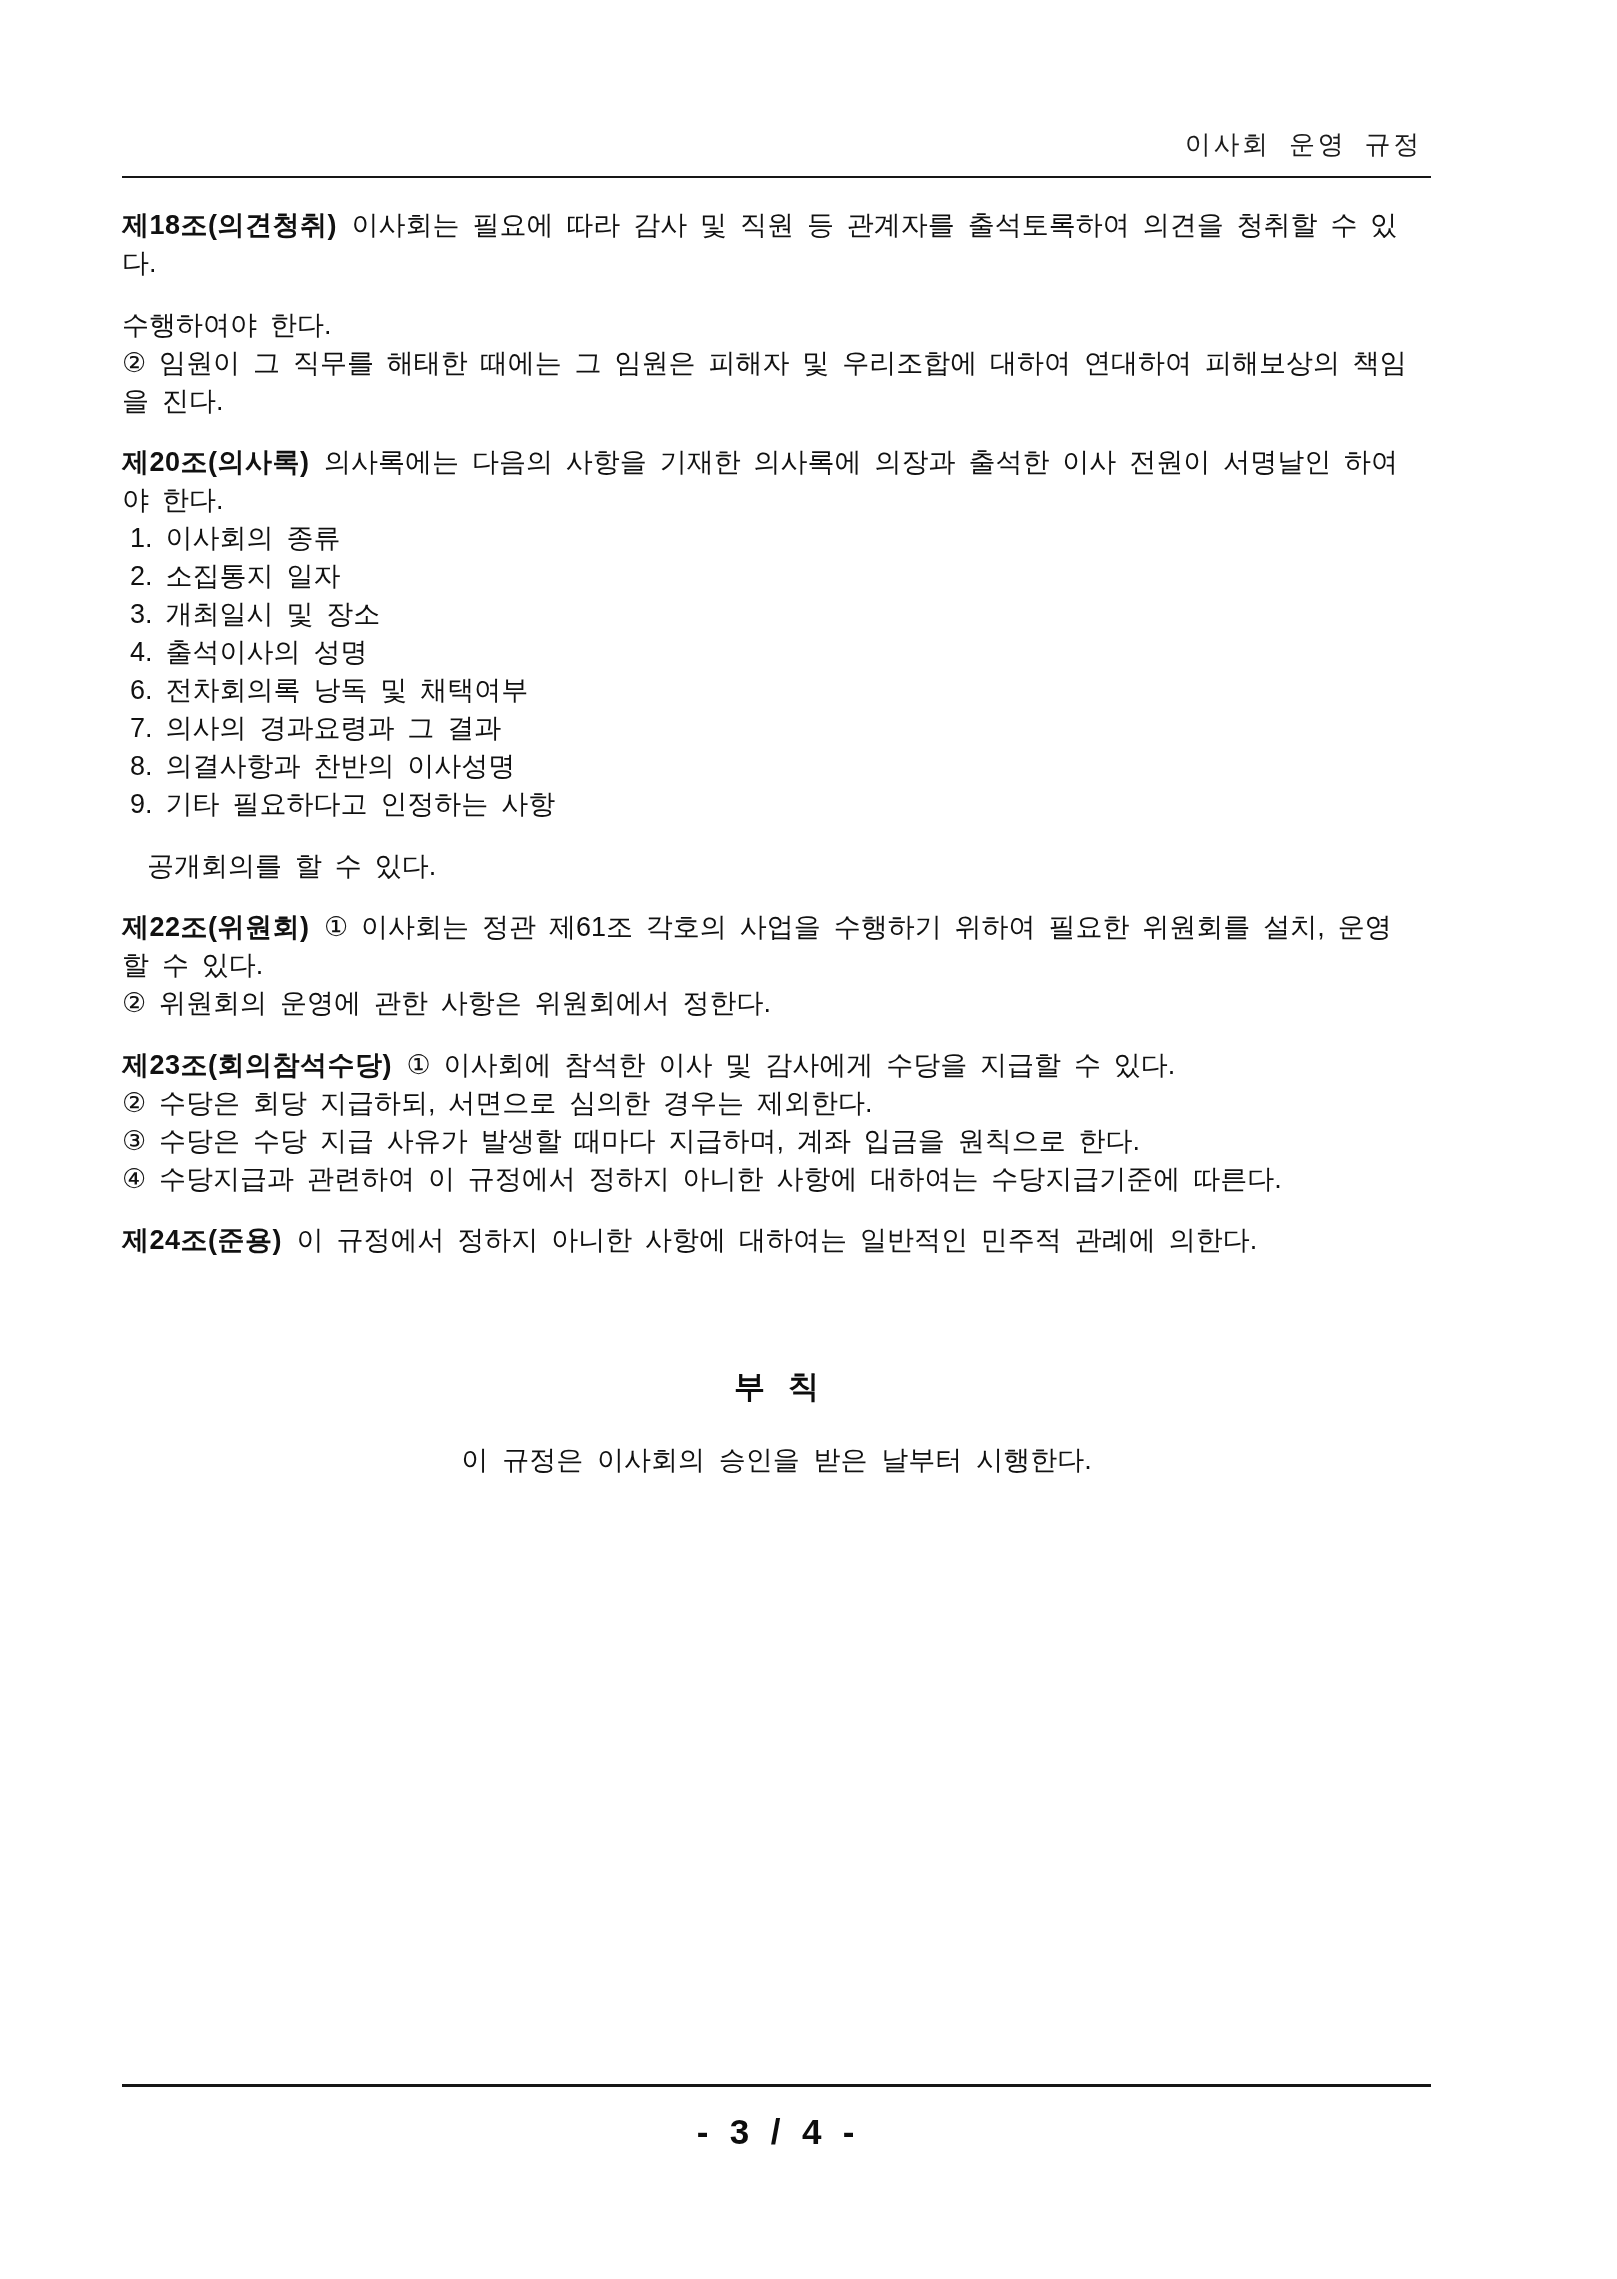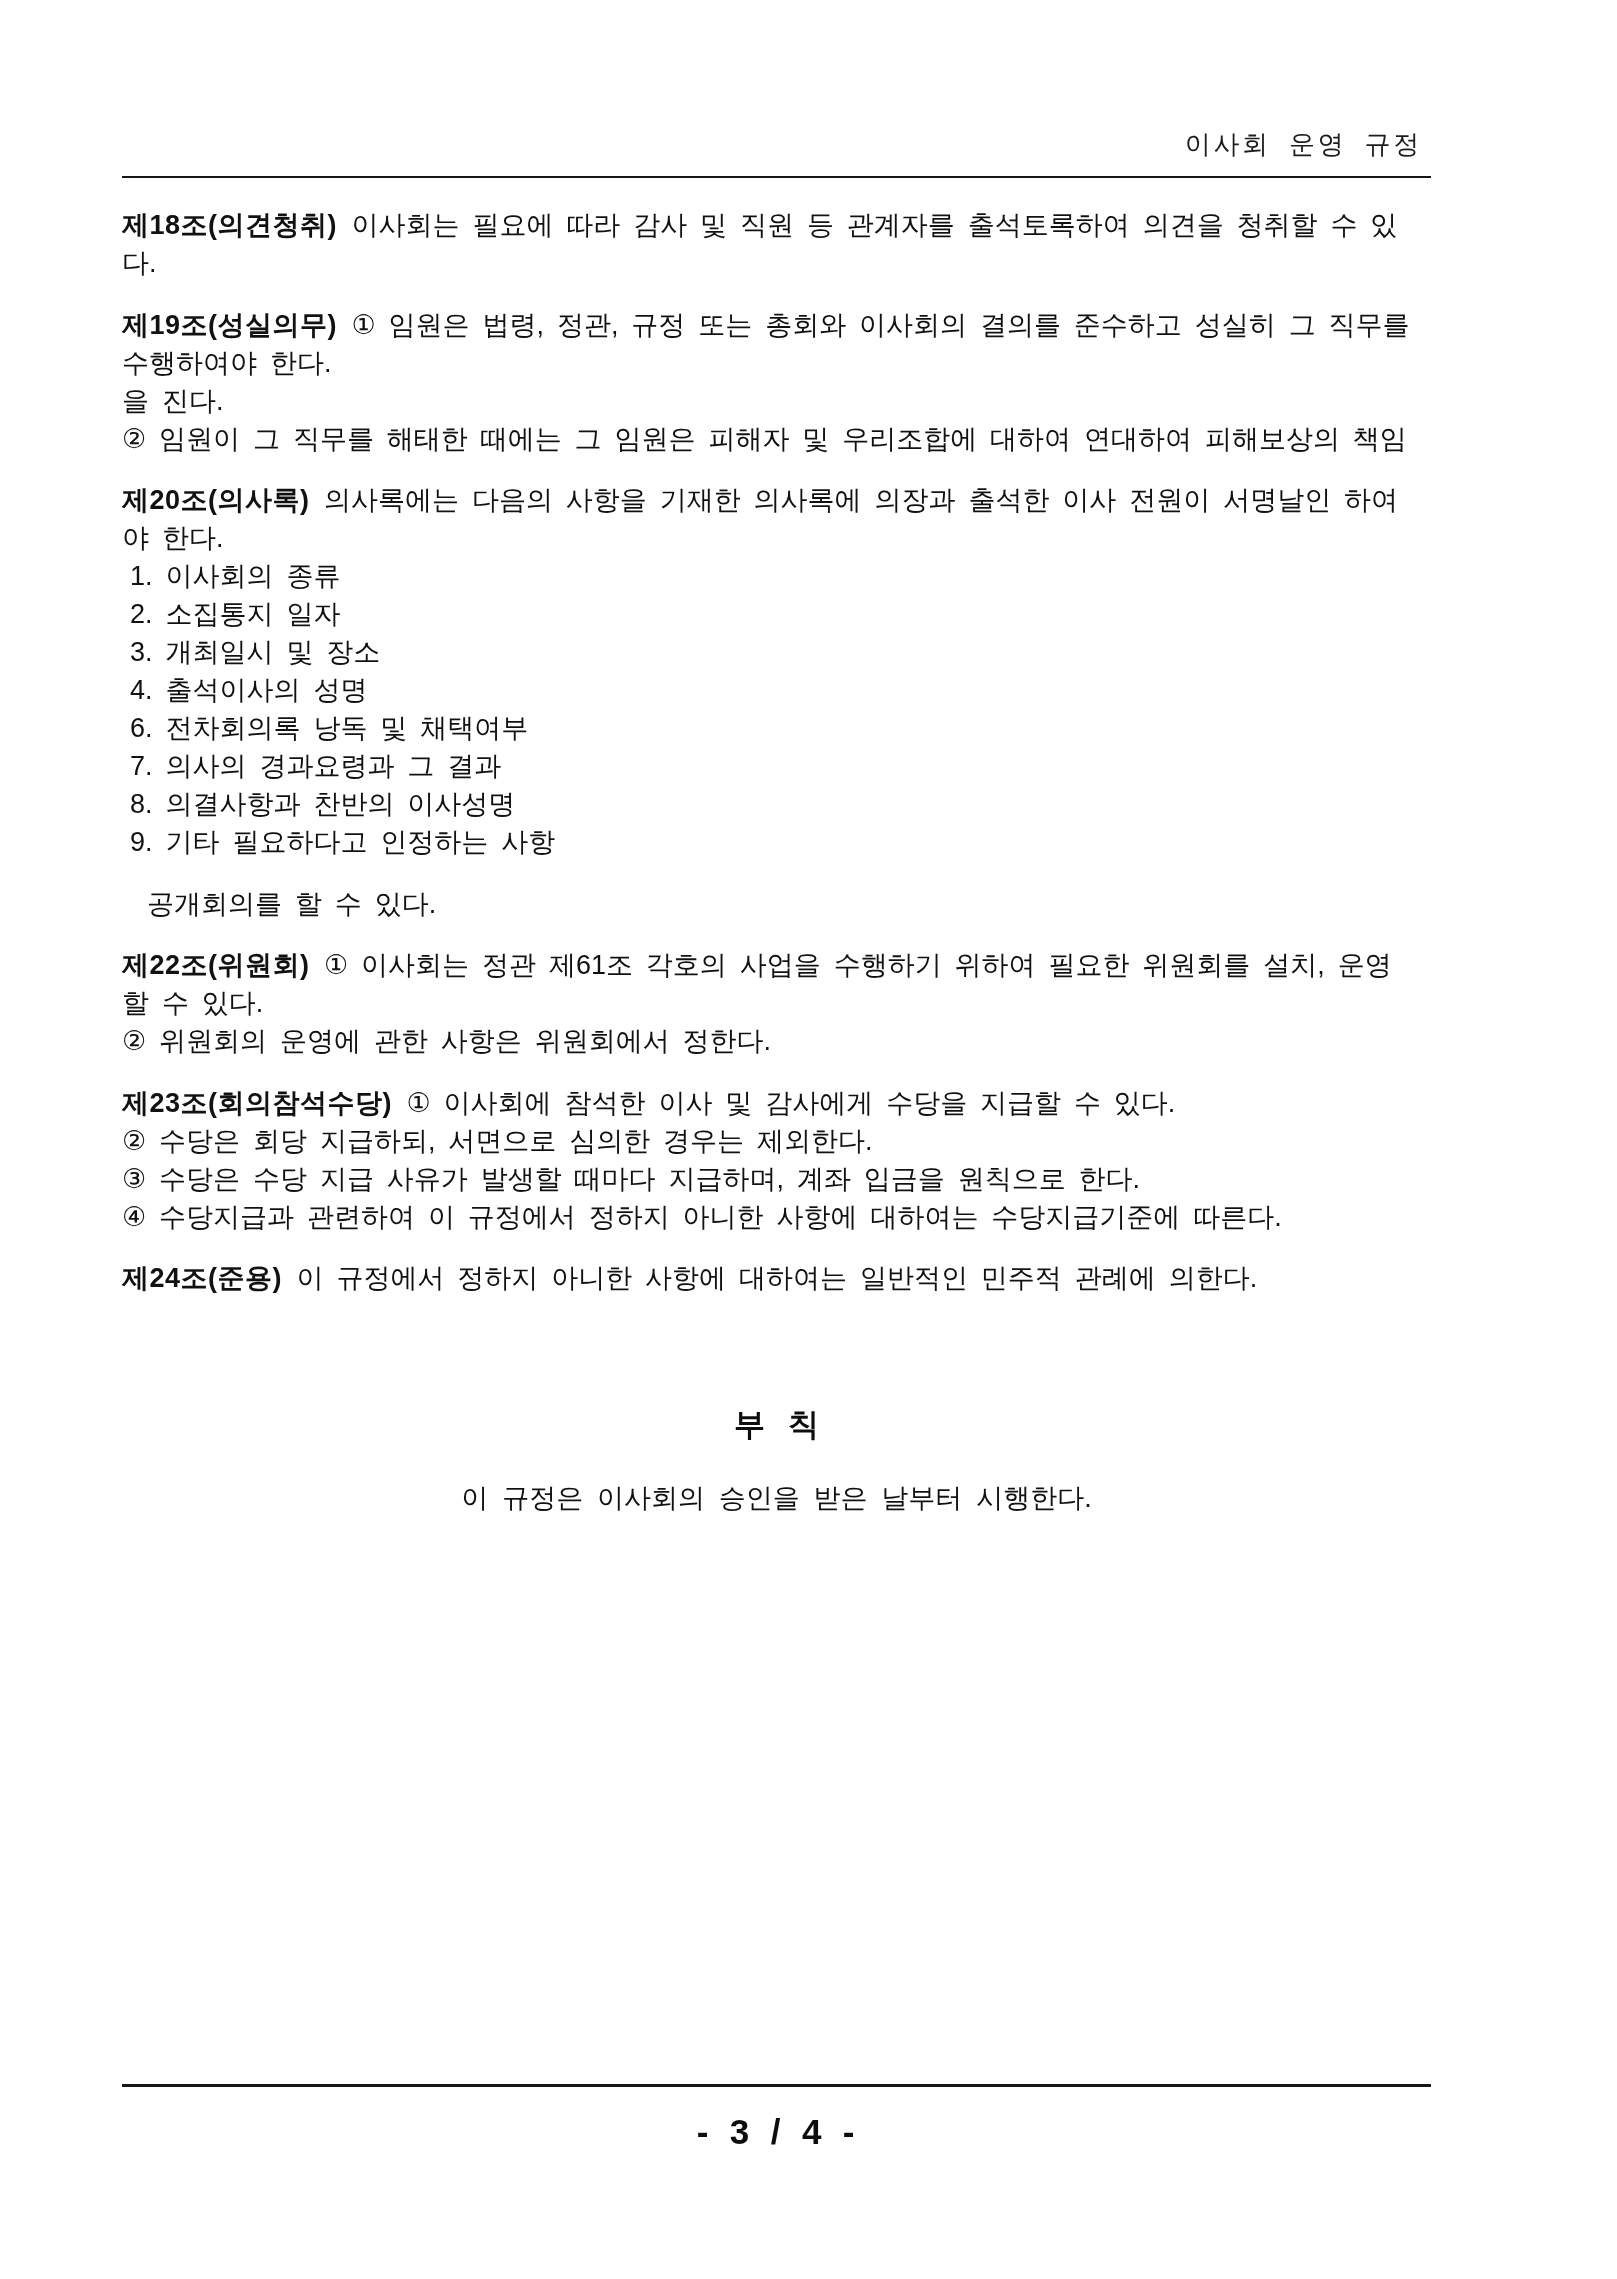--- a/index.html
+++ b/index.html
@@ -92,24 +92,23 @@
       <div class="header-rule"></div>
     </div>
 
     <div class="doc-body" id="articles-root">
 
     <div class="article">
           <div class="line"><span class="article-heading">제18조(의견청취)</span><span>이사회는 필요에 따라 감사 및 직원 등 관계자를 출석토록하여 의견을 청취할 수 있</span></div>
           <div class="line"><span>다.</span></div>
         </div>
         <div class="article">
-          <div class="line"><span class="article-heading">제19조(성실의무)</span><span>① 임원은 법령, 정관, 규정 또는 총회와 이사회의 결의를 준수하고 성실히 그 직무를</span></div>
           <div class="line"><span>수행하여야 한다.</span></div>
+          <div class="line"><span>② 임원이 그 직무를 해태한 때에는 그 임원은 피해자 및 우리조합에 대하여 연대하여 피해보상의 책임</span></div>
           <div class="line"><span>을 진다.</span></div>
-          <div class="line"><span>② 임원이 그 직무를 해태한 때에는 그 임원은 피해자 및 우리조합에 대하여 연대하여 피해보상의 책임</span></div>
         </div>
         <div class="article">
           <div class="line"><span class="article-heading">제20조(의사록)</span><span>의사록에는 다음의 사항을 기재한 의사록에 의장과 출석한 이사 전원이 서명날인 하여</span></div>
           <div class="line"><span>야 한다.</span></div>
           <div class="line list"><span>1. 이사회의 종류</span></div>
           <div class="line list"><span>2. 소집통지 일자</span></div>
           <div class="line list"><span>3. 개최일시 및 장소</span></div>
           <div class="line list"><span>4. 출석이사의 성명</span></div>
           <div class="line list"><span>6. 전차회의록 낭독 및 채택여부</span></div>
           <div class="line list"><span>7. 의사의 경과요령과 그 결과</span></div>

